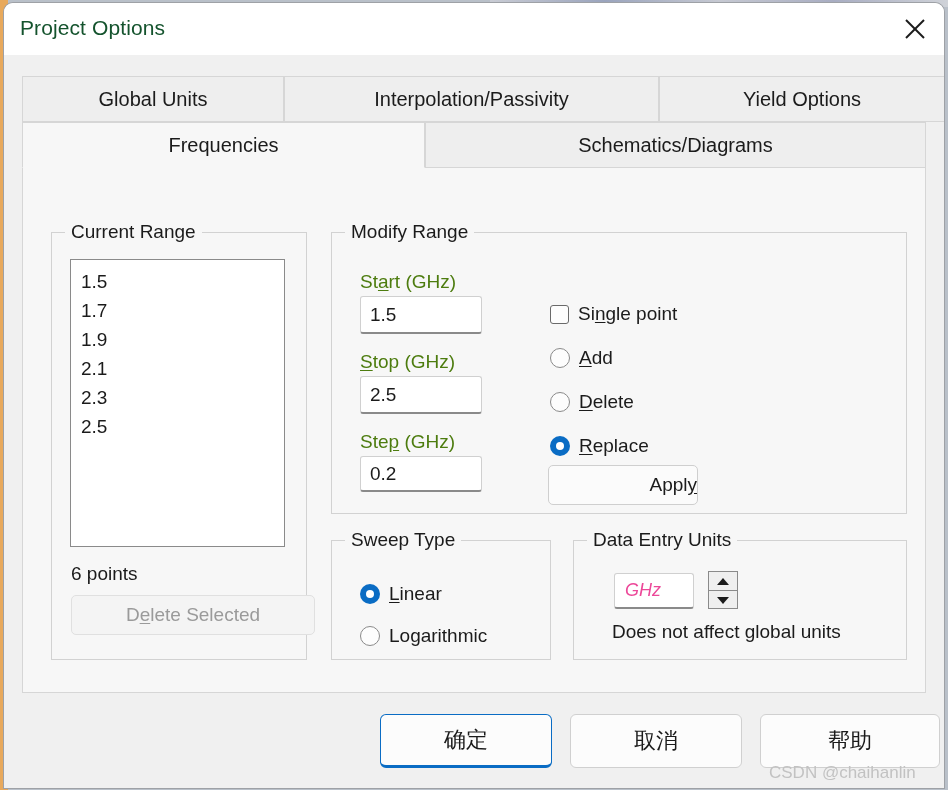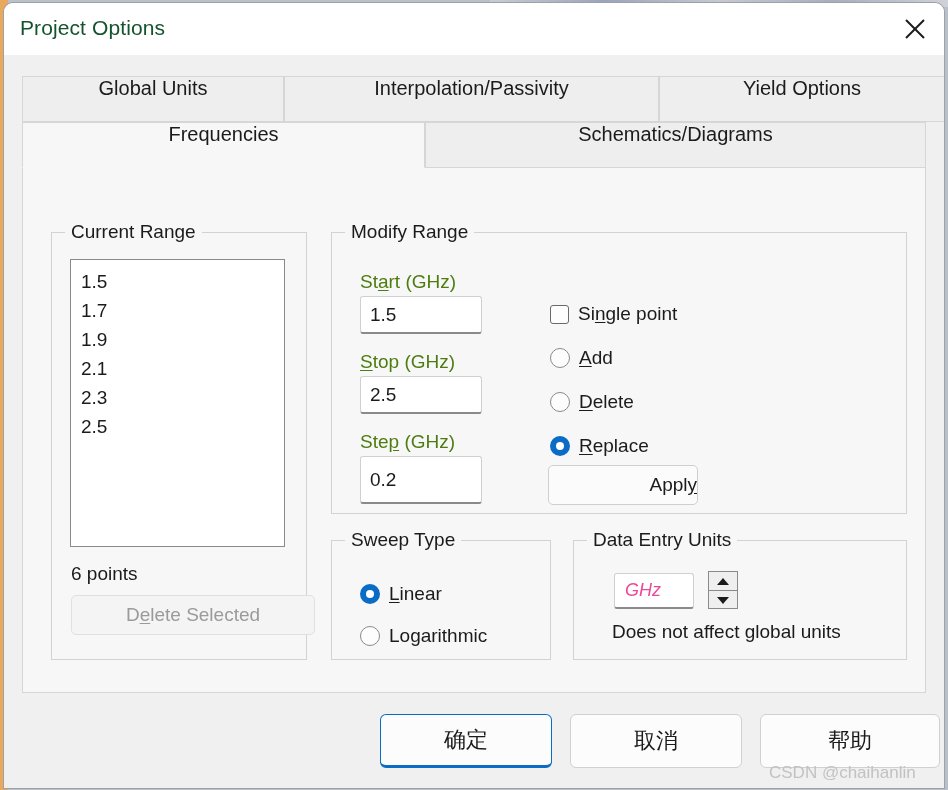--- a/index.html
+++ b/index.html
@@ -75,20 +75,21 @@
     top: 73px;
     width: 904px;
     height: 92px;
   }
   .tab {
     position: absolute;
     box-sizing: border-box;
     background: #eeeeee;
     border: 1px solid #d6d6d6;
     display: flex;
+    align-items: center;
     justify-content: center;
     font-size: 20px;
     color: #1b1b1b;
     white-space: nowrap;
     cursor: default;
   }
   .tab.selected {
     background: #f7f7f7;
     border-bottom-color: #f7f7f7;
     z-index: 5;
@@ -195,21 +196,21 @@
     color: #1b1b1b;
     display: flex;
     align-items: center;
     padding-left: 9px;
   }
   #start-label { left: 28px; top: 38px; }
   #start-input { left: 28px; top: 63px; width: 122px; height: 38px; }
   #stop-label  { left: 28px; top: 118px; }
   #stop-input  { left: 28px; top: 143px; width: 122px; height: 38px; }
   #step-label  { left: 28px; top: 198px; }
-  #step-input  { left: 28px; top: 223px; width: 122px; height: 48px; text-align: right; }
+  #step-input  { left: 28px; top: 223px; width: 122px; height: 36px; text-align: right; }
 
   
   .optrow {
     position: absolute;
     display: flex;
     align-items: center;
     cursor: default;
     white-space: nowrap;
   }
   .optrow .opt-label {

